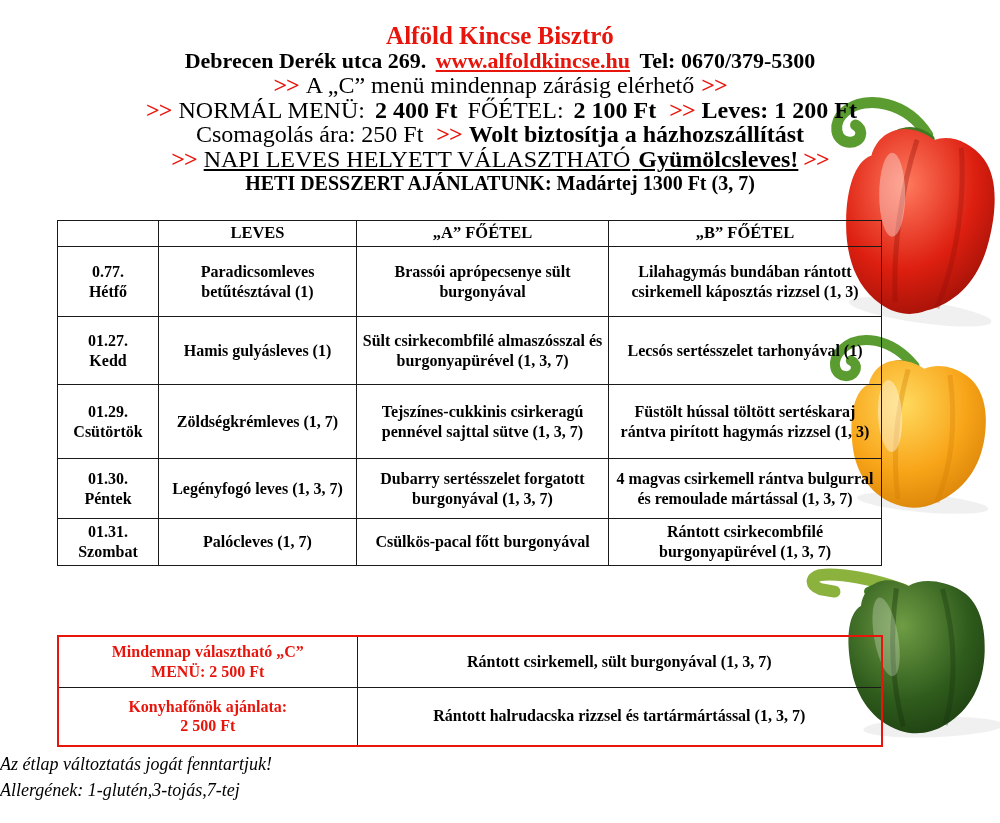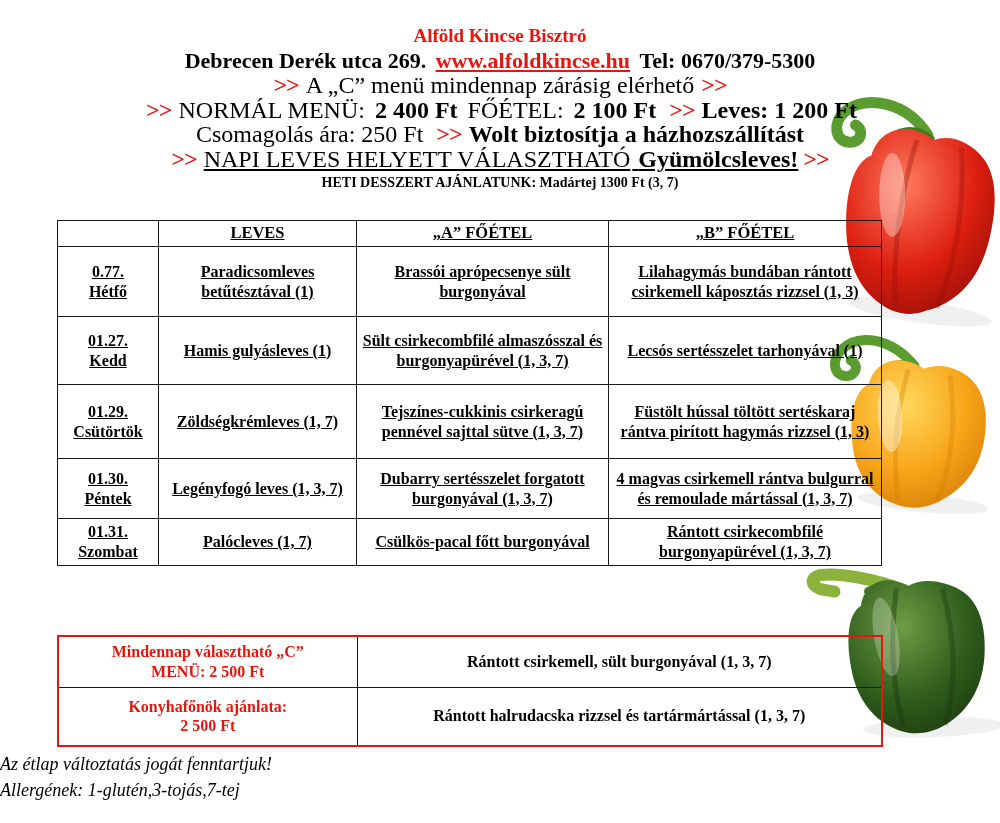--- a/index.html
+++ b/index.html
@@ -4,35 +4,35 @@
 <style>
   html,body{margin:0;padding:0;}
   body{
     width:1000px;height:823px;position:relative;overflow:hidden;
     background:#ffffff;color:#000;
     font-family:"Liberation Serif", serif;
   }
   
   .hdr{position:absolute;top:24px;left:0;width:100%;text-align:center;z-index:2;}
   .hdr .line{line-height:24.5px;font-size:24px;white-space:nowrap;}
-  .hdr .title{color:var(--accent-red);font-weight:bold;font-size:19px;}
+  .hdr .title{color:var(--accent-red);font-weight:bold;font-size:25px;}
   .hdr .l2{font-weight:bold;font-size:22px;}
   .b{font-weight:bold;}
   .link{color:var(--accent-red);font-weight:bold;text-decoration:underline;cursor:pointer;}
   .arr{color:var(--accent-red);font-weight:bold;letter-spacing:-1px;margin:0 5px;}
   .ul{text-decoration:underline;}
   .seg{margin:0 2px;}
   
   .menu-table, .sp-table{
     position:absolute;left:57px;width:824px;border-collapse:collapse;table-layout:fixed;
     text-align:center;font-weight:bold;font-size:16px;line-height:1.22;z-index:2;
     background:transparent;
   }
   .menu-table{top:220px;}
-  .menu-table th, .menu-table td{border:1.5px solid var(--border-black);padding:1px 5px;vertical-align:middle;text-decoration:underline;}
+  .menu-table th, .menu-table td{border:1.5px solid var(--border-black);padding:1px 5px;vertical-align:middle;}
   .menu-table th{font-size:16.5px;}
   .cell-date span{display:block;}
   .sp-table{top:635px;border:2.5px solid var(--accent-red);}
   .sp-table td{border:1.5px solid var(--border-black);padding:1px 6px;vertical-align:middle;}
   .sp-label{color:var(--accent-red);}
   .sp-label span{display:block;}
   
   .footer{position:absolute;top:751px;left:0;width:100%;text-align:left;
     font-style:italic;font-size:18px;line-height:26px;z-index:2;}
   
@@ -119,21 +119,21 @@
     <span class="b seg">2 100 Ft</span>
     <span class="arr">&gt;&gt;</span><span class="b seg">Leves: 1 200 Ft</span>
   </div>
   <div class="line">
     <span class="seg">Csomagolás ára: 250 Ft</span>
     <span class="arr">&gt;&gt;</span><span class="b seg">Wolt biztosítja a házhozszállítást</span>
   </div>
   <div class="line">
     <span class="arr">&gt;&gt;</span><span class="ul"><span class="seg">NAPI LEVES HELYETT VÁLASZTHATÓ</span> <span class="b">Gyümölcsleves!</span></span><span class="arr">&gt;&gt;</span>
   </div>
-  <div class="line b" style="font-size:14px;">
+  <div class="line b" style="font-size:20px;">
     <span>HETI DESSZERT AJÁNLATUNK:</span>
     <span>Madártej 1300 Ft (3, 7)</span>
   </div>
 </div>
 
 <table class="menu-table">
   <colgroup>
       <col style="width:101px">
       <col style="width:198px">
       <col style="width:252px">

